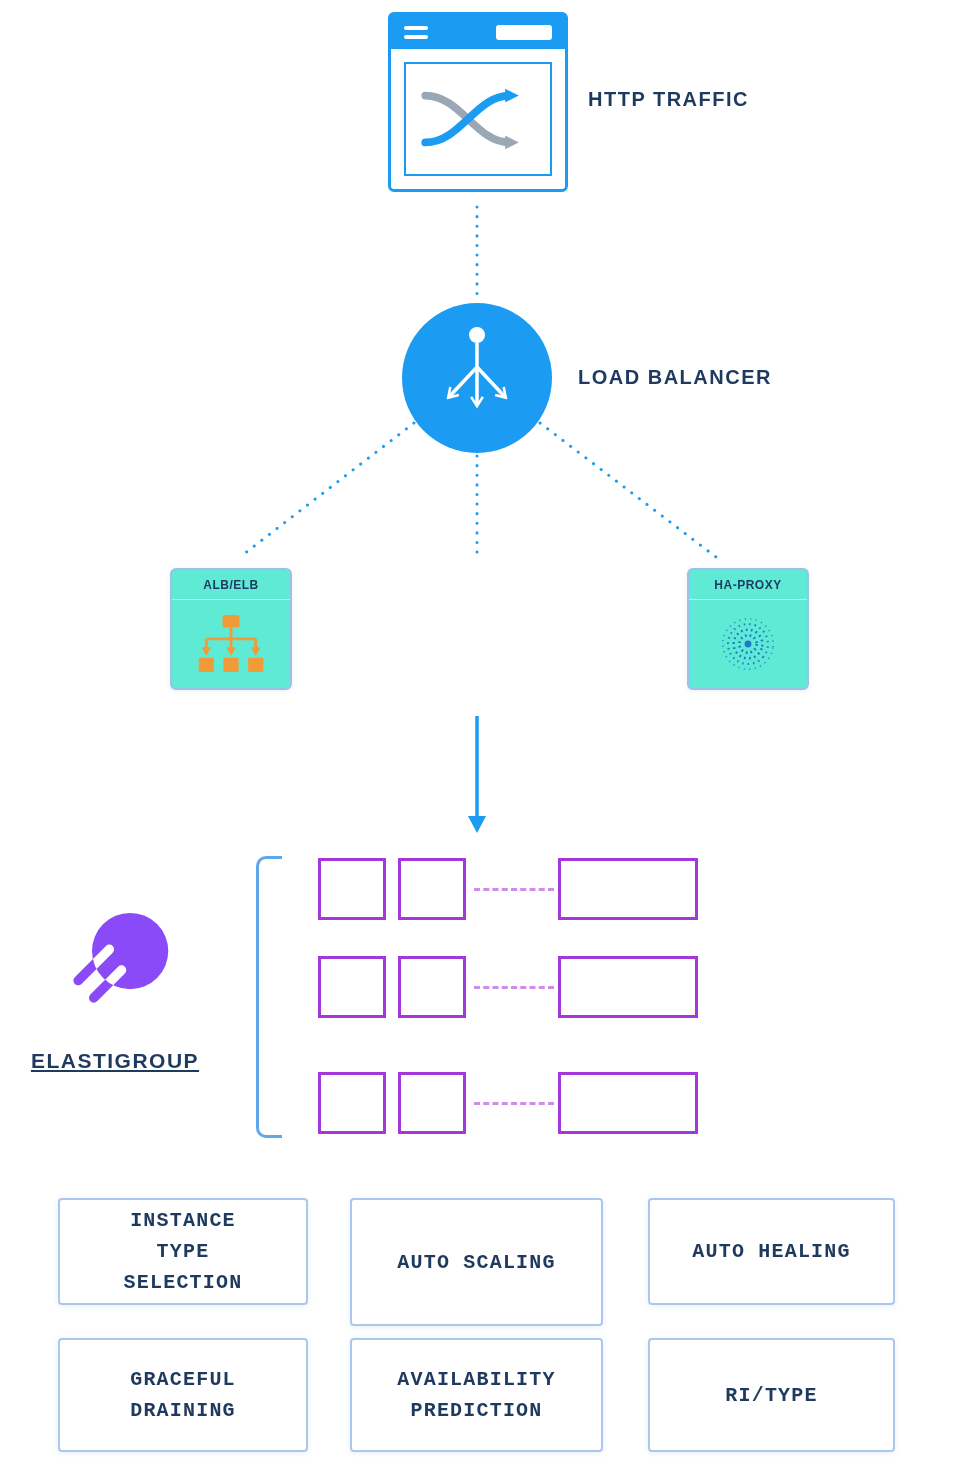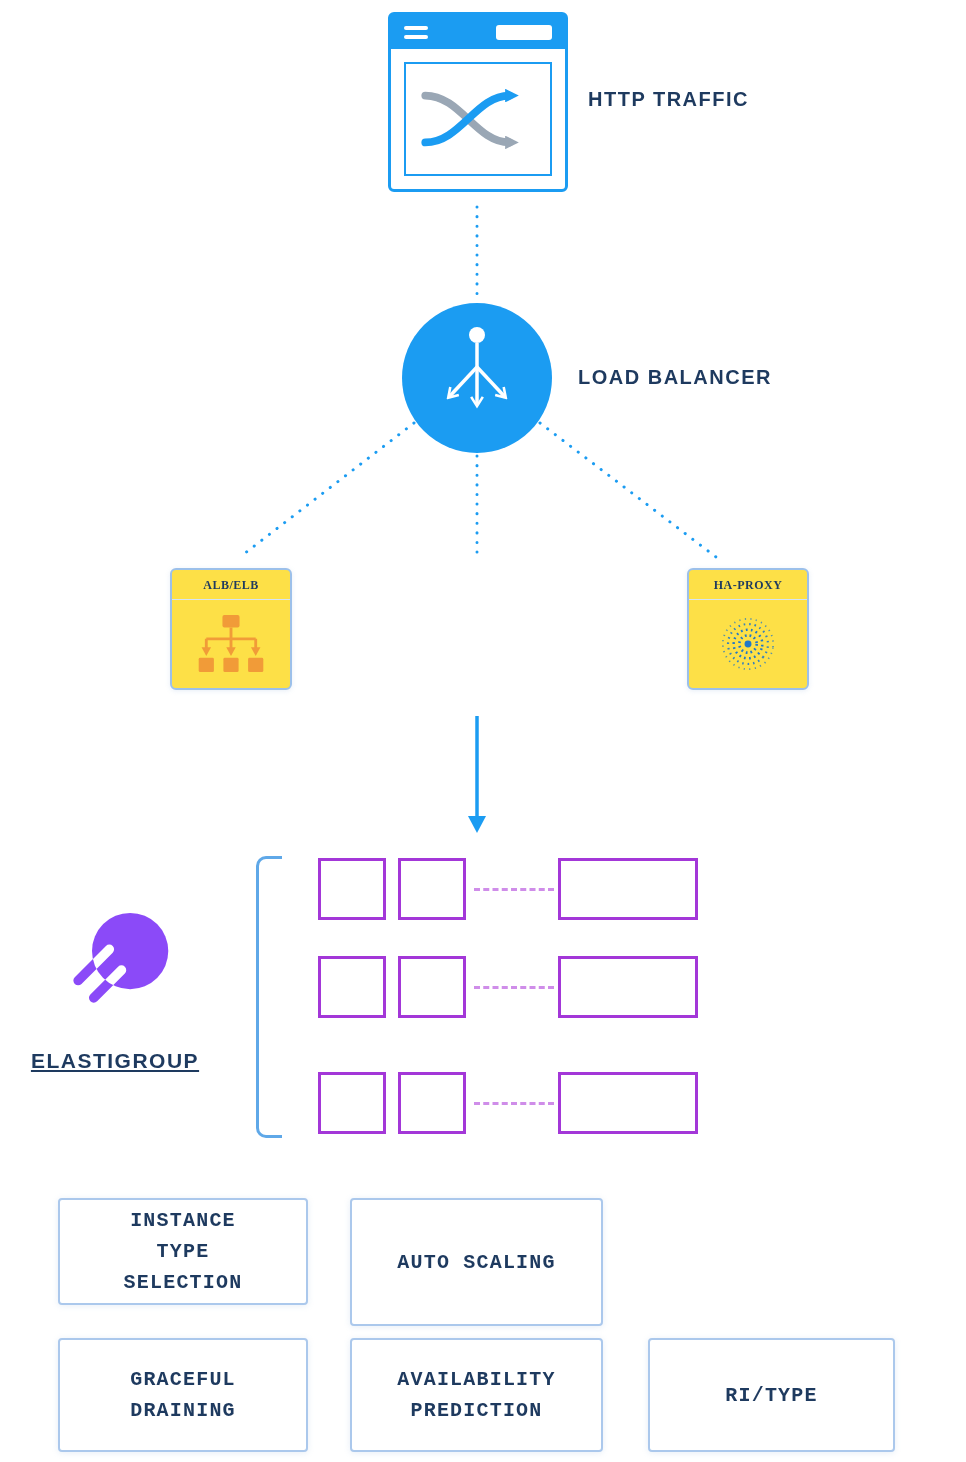--- a/index.html
+++ b/index.html
@@ -36,21 +36,21 @@
   .bar-field{width:56px;height:15px;background:#fff;border-radius:3px;}
   .browser-view{height:140px;display:flex;align-items:center;justify-content:center;}
   .inner-frame{width:148px;height:114px;border:2.5px solid var(--accent_blue);display:flex;align-items:center;justify-content:center;}
   .http-label{left:588px;top:88px;font-size:20px;}
 
   
   .lb-circle{left:402px;top:303px;width:150px;height:150px;border-radius:50%;background:var(--accent_blue);}
   .lb-label{left:578px;top:366px;font-size:20px;}
 
   
-  .lb-box{top:568px;width:122px;height:122px;border:2px solid var(--box_border);border-radius:6px;background:#fde047;box-shadow:0 1px 5px rgba(120,160,210,.18);font-family:Liberation Serif, serif;}
+  .lb-box{top:568px;width:122px;height:122px;border:2px solid var(--box_border);border-radius:6px;background:#5eead4;box-shadow:0 1px 5px rgba(120,160,210,.18);}
   .lb-box-head{height:30px;line-height:30px;text-align:center;font-size:12px;font-weight:700;letter-spacing:.5px;color:var(--navy_text);border-bottom:1px solid #d5e4f5;}
   .lb-box-body{height:88px;display:flex;align-items:center;justify-content:center;}
 
   
   .bracket{left:256px;top:856px;width:26px;height:282px;border-left:3px solid var(--bracket_blue);border-top:3px solid var(--bracket_blue);border-bottom:3px solid var(--bracket_blue);border-radius:10px 0 0 10px;}
   .eg-sq{width:68px;height:62px;border:3px solid var(--purple);background:#fff;}
   .eg-wide{width:140px;height:62px;border:3px solid var(--purple);background:#fff;}
   .eg-dash{width:80px;height:0;border-top:3px dashed var(--purple_dash);}
   .eg-icon{left:66px;top:906px;}
   .eg-label{left:15px;top:1049px;width:200px;font-size:21px;text-align:center;text-decoration:underline;}
@@ -187,20 +187,23 @@
   <div class="label eg-label">ELASTIGROUP</div>
 
   <div class="abs feature" style="left:58px;top:1198px;width:250px;height:107px">
     <span>INSTANCE
 TYPE
 SELECTION</span>
   </div>
   <div class="abs feature" style="left:350px;top:1198px;width:253px;height:128px">
     <span>AUTO SCALING</span>
   </div>
+  <div class="abs feature" style="left:648px;top:1198px;width:247px;height:107px">
+    <span>AUTO HEALING</span>
+  </div>
   <div class="abs feature" style="left:58px;top:1338px;width:250px;height:114px">
     <span>GRACEFUL
 DRAINING</span>
   </div>
   <div class="abs feature" style="left:350px;top:1338px;width:253px;height:114px">
     <span>AVAILABILITY
 PREDICTION</span>
   </div>
   <div class="abs feature" style="left:648px;top:1338px;width:247px;height:114px">
     <span>RI/TYPE</span>

